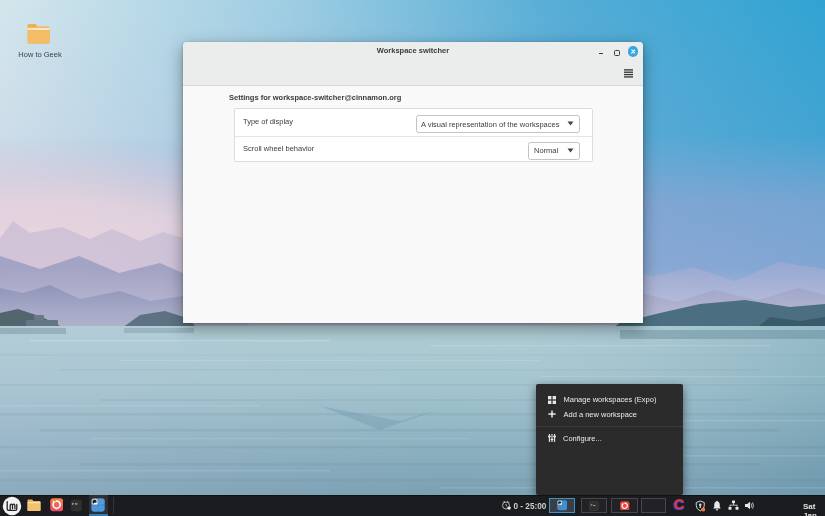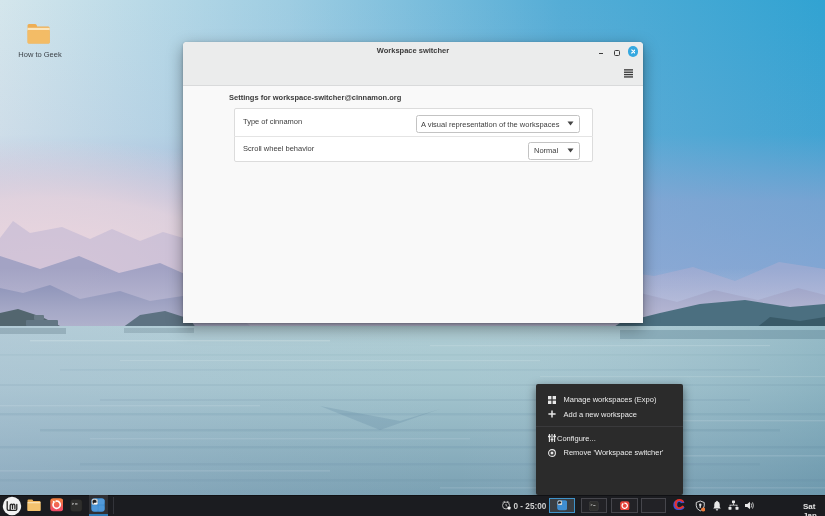--- a/index.html
+++ b/index.html
@@ -130,21 +130,21 @@
           <rect x="0" y="0.2" width="9.4" height="1.35"></rect>
           <rect x="0" y="2.55" width="9.4" height="1.35"></rect>
           <rect x="0" y="4.9" width="9.4" height="1.35"></rect>
           <rect x="0" y="7.25" width="9.4" height="1.35"></rect>
         </g>
       </svg>
 
   <div class="abs" style="left:46px;top:51px;font-size:7.5px;font-weight:700;color:#3b3b3b;">Settings for workspace-switcher@cinnamon.org</div>
   <div class="abs" style="left:50.5px;top:65.5px;width:357.5px;height:52px;background:#ffffff;border:1px solid #dcdcdc;border-radius:2px;"></div>
   <div class="abs" style="left:50.5px;top:93.5px;width:359.5px;height:1px;background:#e4e4e4;"></div>
-  <div class="abs" style="left:60px;top:75px;font-size:7.5px;color:#3d3d3d;">Type of cinnamon</div>
+  <div class="abs" style="left:60px;top:75px;font-size:7.5px;color:#3d3d3d;">Type of display</div>
   <div class="abs" style="left:232.5px;top:73px;width:162.5px;height:16px;background:#fff;border:1px solid #c3c3c3;border-radius:2.5px;"></div>
   <div class="abs" style="left:238px;top:77.5px;font-size:7.5px;color:#3d3d3d;">A visual representation of the workspaces</div>
   <svg class="abs" style="left:384px;top:79px;" width="7" height="5" viewBox="0 0 7 5">
         <path d="M0.5,0.5 L6.5,0.5 L3.5,4.5 Z" fill="#444"></path>
       </svg>
   <div class="abs" style="left:60px;top:101.5px;font-size:7.5px;color:#3d3d3d;">Scroll wheel behavior</div>
   <div class="abs" style="left:344.5px;top:99.5px;width:50.5px;height:16px;background:#fff;border:1px solid #c3c3c3;border-radius:2.5px;"></div>
   <div class="abs" style="left:351px;top:104px;font-size:7.5px;color:#3d3d3d;">Normal</div>
   <svg class="abs" style="left:384px;top:105.5px;" width="7" height="5" viewBox="0 0 7 5">
         <path d="M0.5,0.5 L6.5,0.5 L3.5,4.5 Z" fill="#444"></path>
@@ -174,28 +174,21 @@
   <div style="height:9.5px;position:relative;">
         <div style="position:absolute;left:0;top:4.7px;width:146.5px;height:1px;background:#3a3a3c;"></div>
       </div>
   <div style="height:14.5px;position:relative;">
     <svg style="position:absolute;left:12px;top:3.2px" width="8" height="8" viewBox="0 0 8 8">
           <g stroke="#e8e8e8" stroke-width="1.1">
             <path d="M1.4,0 V8 M4,0 V8 M6.6,0 V8"></path>
             <path d="M0,2.4 H2.8 M2.6,5.6 H5.4 M5.2,2.4 H8" stroke-width="1.5"></path>
           </g>
         </svg>
-    <span style="position:absolute;left:21px;top:2.5px;text-align:right;">Configure...</span>
-  </div>
-  <div style="height:14.5px;position:relative;">
-    <svg style="position:absolute;left:12px;top:3.2px" width="8" height="8" viewBox="0 0 8 8">
-          <circle cx="4" cy="4" r="3.4" fill="none" stroke="#e8e8e8" stroke-width="1.1"></circle>
-          <rect x="2.7" y="2.7" width="2.6" height="2.6" fill="#e8e8e8"></rect>
-        </svg>
-    <span style="position:absolute;left:27.5px;top:2.5px;">Remove 'Workspace switcher'</span>
+    <span style="position:absolute;left:27px;top:2.5px;text-align:right;">Configure...</span>
   </div>
 </div>
 
 <div class="abs" style="left:0;top:495px;width:825px;height:21px;background:#1b1c20;border-top:1px solid #101114;box-sizing:border-box;"></div>
 
 <svg class="abs" style="left:2px;top:495.5px" width="20" height="20" viewBox="0 0 20 20">
   <circle cx="10" cy="10" r="9.2" fill="#f2f2f2"></circle>
   <g stroke="#242424" stroke-width="1.3" fill="none" stroke-linecap="round">
     <path d="M5.2,5.6 V13 Q5.2,14.3 6.5,14.3 H13.5 Q14.8,14.3 14.8,13 V8.4"></path>
     <path d="M8.2,14 V9.4 Q8.2,8.1 9.4,8.1 Q10.5,8.1 10.5,9.4 V12.6"></path>

